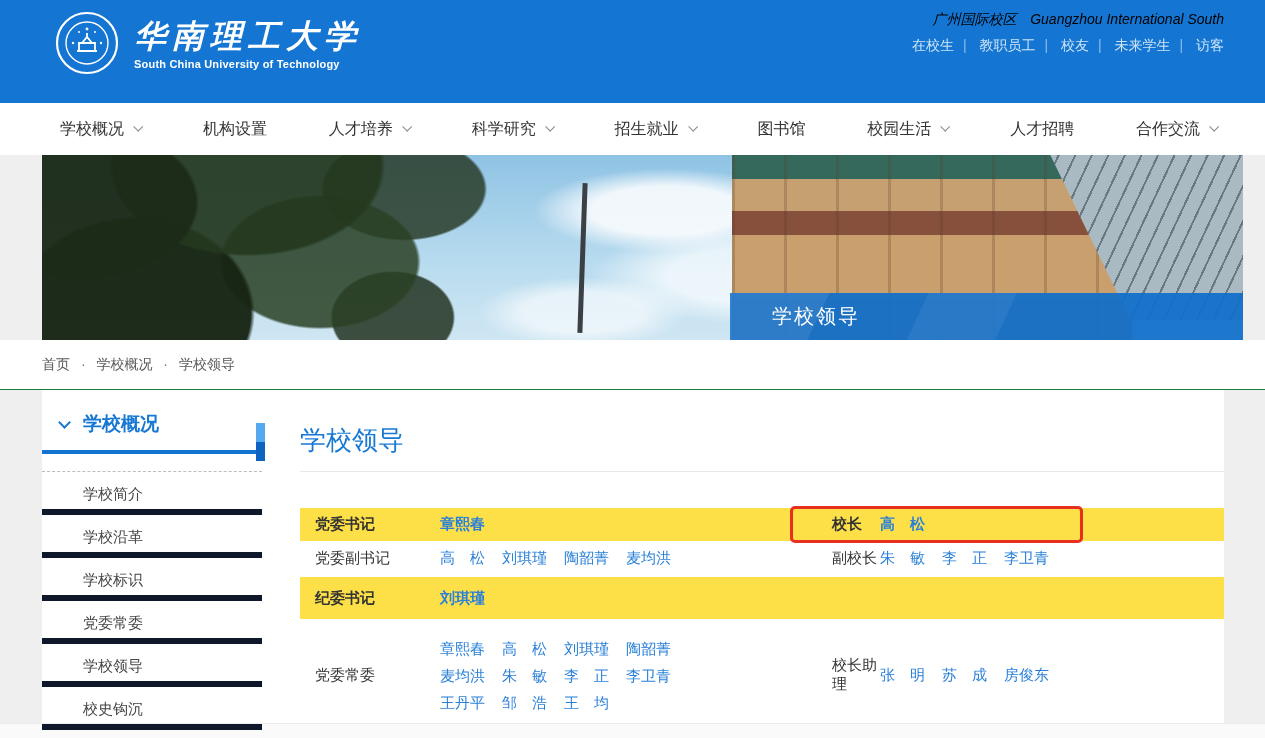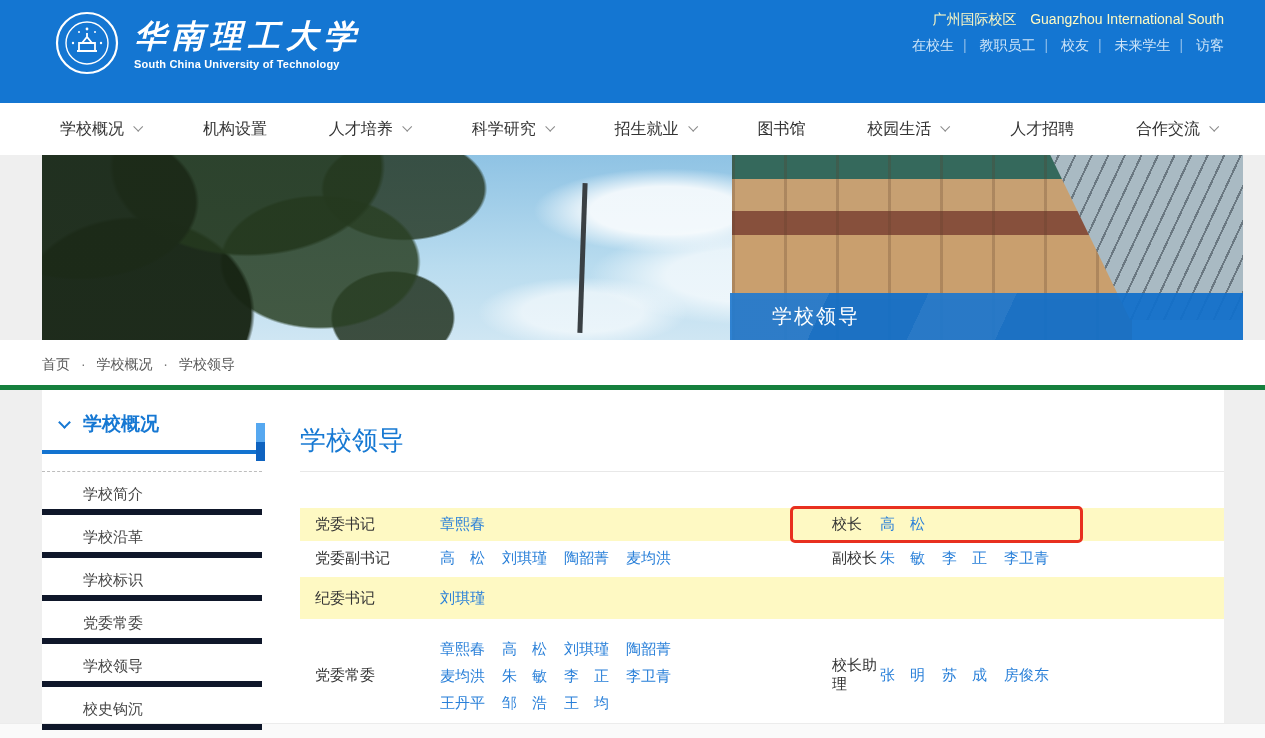--- a/index.html
+++ b/index.html
@@ -10,21 +10,21 @@
   .header { height:103px; background:#1476d2; position:relative; }
   .logo-area { position:absolute; left:55px; top:11px; display:flex; align-items:center; }
   .seal { width:64px; height:64px; flex:0 0 auto; }
   .logo-text { margin-left:15px; color:#fff; }
   .logo-zh { font-size:32px; font-style:italic; font-weight:bold; letter-spacing:6px;
              font-family:"DejaVu Serif","Liberation Serif",serif; line-height:38px; }
   .logo-en { font-size:11px; font-weight:bold; margin-top:3px; letter-spacing:.2px; }
   .top-links { position:absolute; right:41px; top:6px; text-align:right; font-size:14px; }
   .top-row { line-height:26px; }
   .top-row a { color:#cde4f8; text-decoration:none; }
-  .top-row.first a { color:#fef9c3; }
+  .top-row.first a { color:#000000;font-style:italic; }
   .tl-sep { color:rgba(255,255,255,.5); margin:0 9px; }
 
   
   .nav { height:52px; background:#fff; display:flex; align-items:center;
          justify-content:space-between; padding:0 48px 0 60px; }
   .nav-item { font-size:16px; color:#333; cursor:pointer; display:flex; align-items:center; }
   .chev { display:inline-block; width:7px; height:7px; border-right:1.6px solid #8a8a8a;
           border-bottom:1.6px solid #8a8a8a; transform:rotate(45deg) translateY(-1px);
           margin-left:10px; margin-top:-3px; }
 
@@ -57,21 +57,21 @@
   .roof-gray:after { content:""; position:absolute; inset:0;
     background:repeating-linear-gradient(115deg, rgba(55,66,76,.55) 0 2px, transparent 2px 15px); }
   .ribbon { position:absolute; left:688px; right:0; bottom:0; height:47px;
     background:rgba(18,112,202,.94); display:flex; align-items:center;
     padding-left:42px; color:#fff; font-size:20px; letter-spacing:2px; }
   .ribbon:before { content:""; position:absolute; inset:0;
     background:linear-gradient(115deg, rgba(255,255,255,.08) 0 90px, transparent 90px 180px,
                rgba(255,255,255,.06) 180px 260px, transparent 260px); }
 
   
-  .crumbs { height:50px; background:#fff; border-bottom:5px solid #15803d;
+  .crumbs { height:50px; background:#fff; border-bottom:1px solid #15803d;
             padding:16px 0 0 42px; font-size:14px; color:#595959; }
   .crumbs a { color:#595959; text-decoration:none; }
   .cr-sep { margin:0 7px; color:#777; }
 
   
   .main-wrap { background:#efefef; height:333px; }
   .main-card { margin-left:42px; width:1182px; height:333px; background:#fff; display:flex; }
 
   
   .sidebar { width:220px; flex:0 0 auto; position:relative; padding-top:21px; }
@@ -86,21 +86,21 @@
   .side-dashed { border-top:1px dashed #bdbdbd; margin-top:17px; }
   .side-item { height:43px; line-height:43px; padding-left:41px; color:#454545;
                font-size:15px; border-bottom:6px solid #0f172a; cursor:pointer; }
 
   
   .content { flex:1; padding-left:38px; padding-right:0; }
   .page-title { margin-top:33px; color:#1779d3; font-size:26px; font-weight:400; }
   .title-rule { border-bottom:1px solid #e8e8e8; margin-top:13px; }
   .ltable { margin-top:36px; font-size:15px; }
   .lrow { display:flex; align-items:center; }
-  .row-shaded { background:#fef9c3; }
+  .row-shaded { background:#fde047;font-weight:bold; }
   .row-a { height:33px; } .row-b { height:34px; } .row-c { height:42px; margin-top:2px; }
   .row-d { height:112px; }
   .cell-l { width:490px; display:flex; align-items:center; height:100%; }
   .cell-r { flex:1; display:flex; align-items:center; height:100%; position:relative; }
   .lab-l { width:140px; padding-left:15px; color:#333; flex:0 0 auto; }
   .lab-r { width:90px; padding-left:42px; color:#333; flex:0 0 auto; }
   .names a, .name-line a { color:#2a80d9; text-decoration:none; margin-right:17px; }
   .name-line { line-height:27px; }
   .hl-box { position:absolute; left:0; top:-2px; width:293px; height:37px;
             border:3px solid #e8301f; border-radius:5px; pointer-events:none; z-index:2; }

